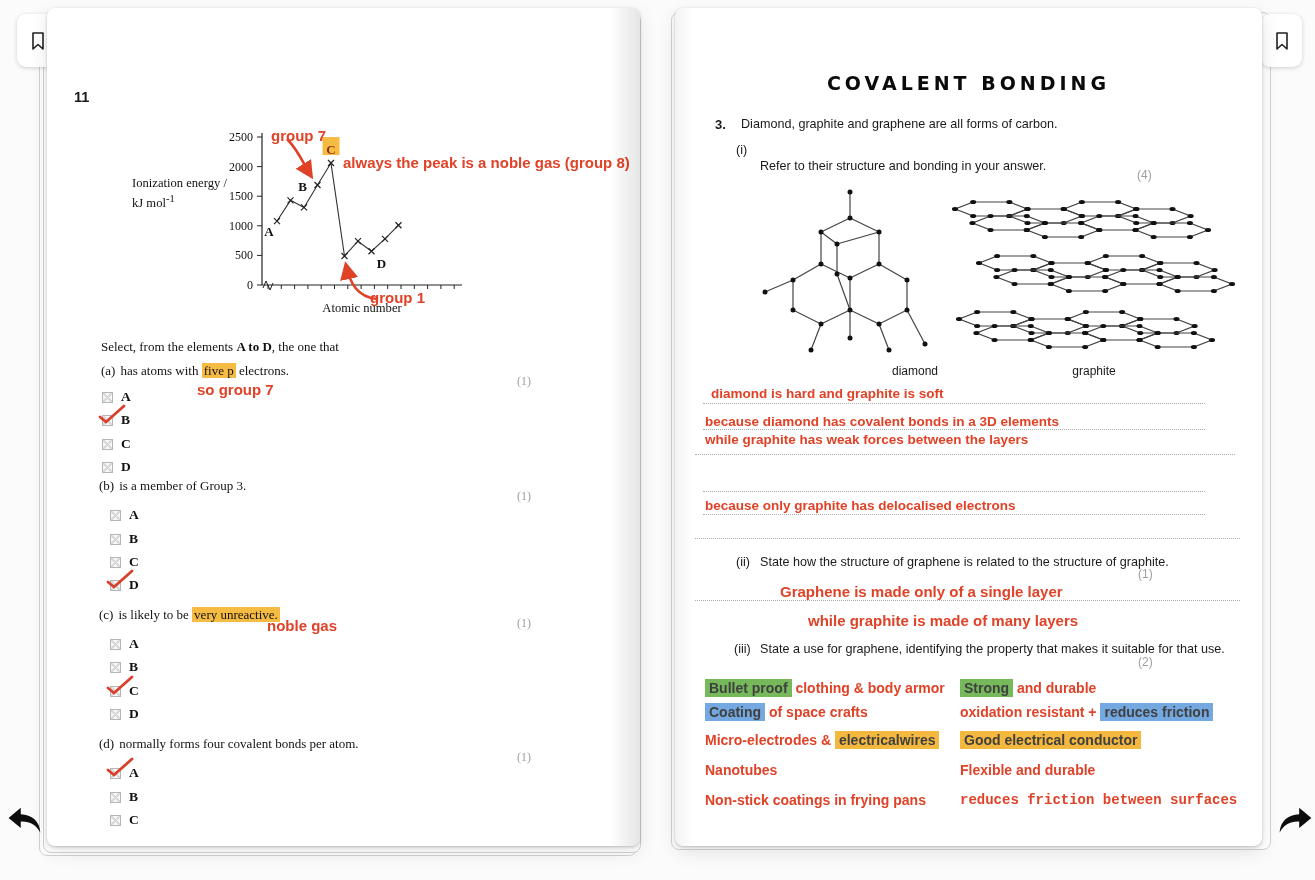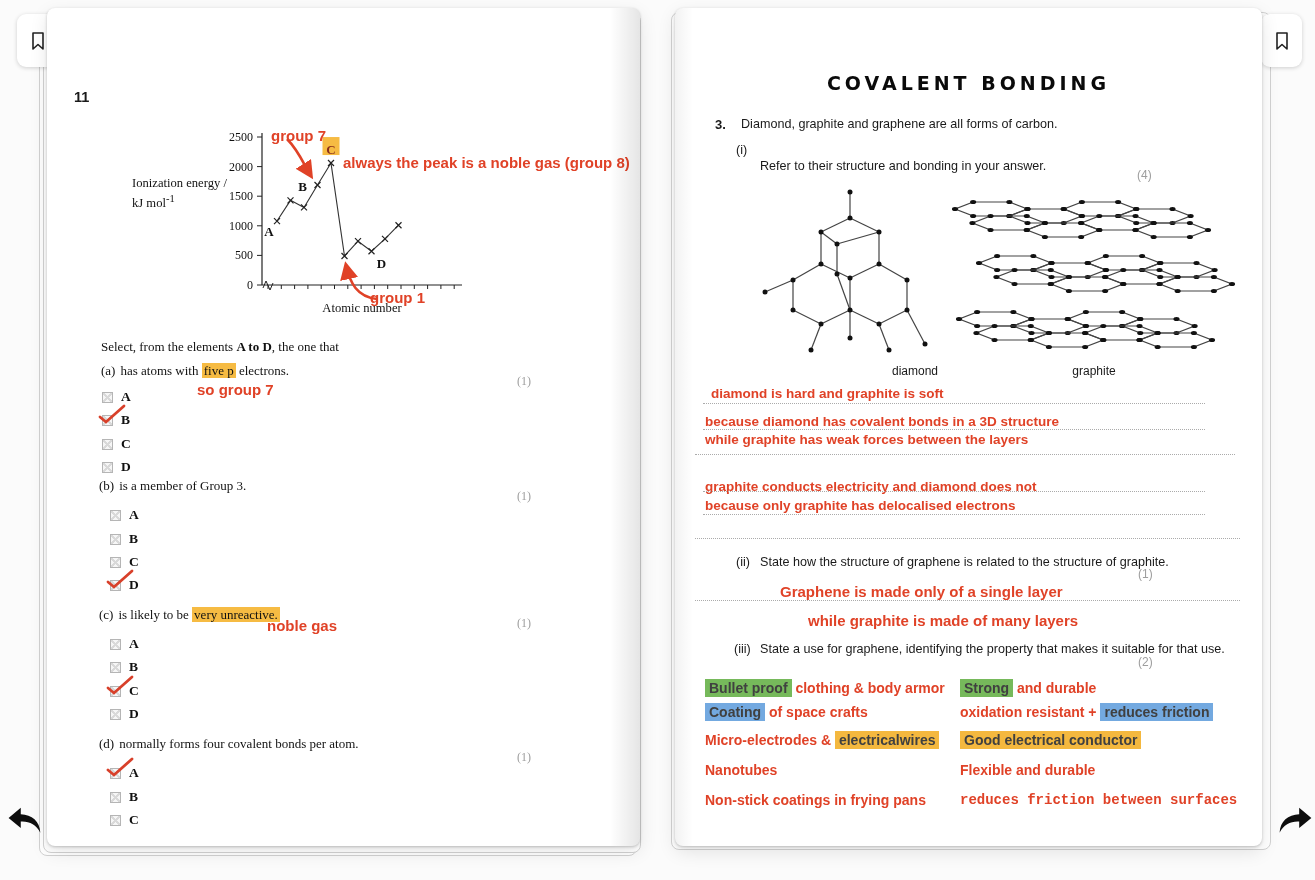--- a/index.html
+++ b/index.html
@@ -478,25 +478,24 @@
         <circle cx="124.5" cy="29" r="2.1" fill="#111"></circle>
         <circle cx="137" cy="22" r="2.1" fill="#111"></circle>
         <circle cx="162" cy="22" r="2.1" fill="#111"></circle>
       </g>
     </svg>
   <div class="abs sans" style="left:78px;top:356px;width:185px;text-align:right;font-size:12px;">diamond</div>
   <div class="abs sans" style="left:268px;top:356px;width:302px;text-align:center;font-size:12px;">graphite</div>
 
   <div class="abs ans" style="left:36px;top:378px;">diamond is hard and graphite is soft</div>
   <div class="dotline" style="left:28px;top:395px;width:502px;"></div>
-  <div class="abs ans" style="left:30px;top:406px;">because diamond has covalent bonds in a 3D structure</div>
+  <div class="abs ans" style="left:30px;top:406px;">because diamond has covalent bonds in a 3D elements</div>
   <div class="dotline" style="left:28px;top:421px;width:502px;"></div>
   <div class="abs ans" style="left:30px;top:424px;">while graphite has weak forces between the layers</div>
   <div class="dotline" style="left:20px;top:446px;width:540px;"></div>
-  <div class="abs ans" style="left:30px;top:471px;">graphite conducts electricity and diamond does not</div>
   <div class="dotline" style="left:28px;top:483px;width:502px;"></div>
   <div class="abs ans" style="left:30px;top:490px;">because only graphite has delocalised electrons</div>
   <div class="dotline" style="left:28px;top:506px;width:502px;"></div>
   <div class="dotline" style="left:20px;top:530px;width:545px;"></div>
 
   <div class="abs sans" style="left:61px;top:547px;font-size:12.6px;">(ii)</div>
   <div class="abs sans" style="left:85px;top:547px;font-size:12.6px;">State how the structure of graphene is related to the structure of graphite.</div>
   <div class="abs sans marks" style="left:463px;top:559px;">(1)</div>
   <div class="abs ans" style="left:105px;top:575px;font-size:15px;">Graphene is made only of a single layer</div>
   <div class="dotline" style="left:20px;top:592px;width:545px;"></div>

